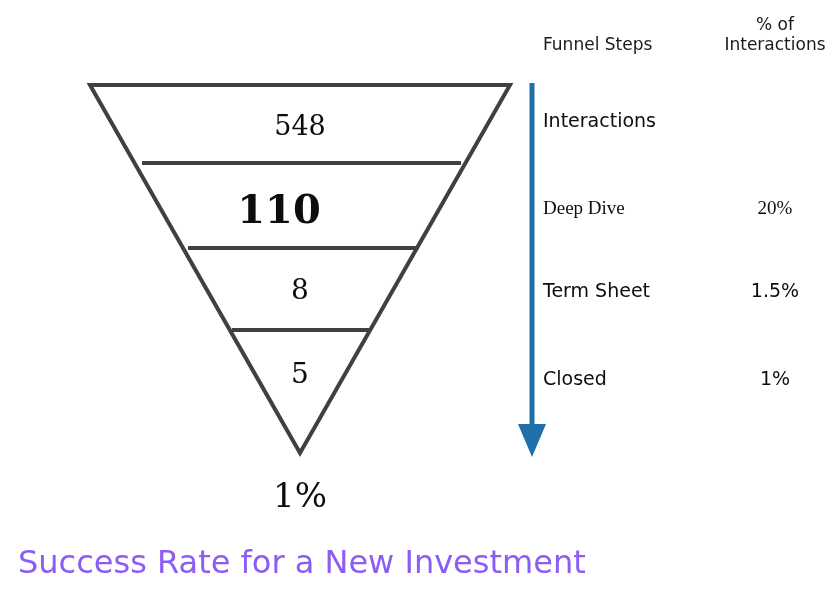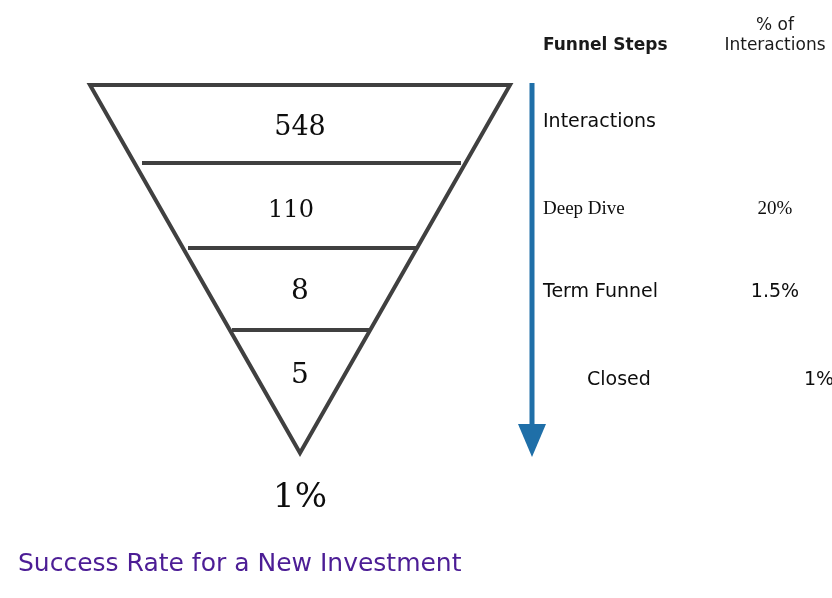--- a/index.html
+++ b/index.html
@@ -32,36 +32,35 @@
 
   
   .band-value {
     font-family: "DejaVu Serif", "Liberation Serif", serif;
     font-size: 30px;
     color: #0d0d0d;
     text-align: center;
     transform: translate(-50%, -50%);
   }
   .band-value.v-548 { left: 300px; top: 125px; font-size: 27px; }
-  .band-value.v-110 { left: 291px; top: 209px; font-size: 24px; }
+  .band-value.v-110 { left: 279px; top: 209px; font-size: 40px; font-weight: bold; }
   .band-value.v-8   { left: 300px; top: 290px; font-size: 28px; }
   .band-value.v-5   { left: 300px; top: 374px; font-size: 28px; }
 
   
   .col-header {
     font-size: 17px;
     color: #1a1a1a;
     text-align: center;
     line-height: 1.2;
   }
   #header-funnel-steps {
     left: 543px;
     top: 34px;
     text-align: center;
-    font-weight: bold;
   }
   #header-pct {
     left: 713px;
     top: 14px;
     width: 124px;
     text-align: center;
     white-space: normal;
   }
 
   
@@ -76,34 +75,34 @@
     color: #0d0d0d;
     width: 124px;
     left: 713px;
     text-align: center;
     transform: translateY(-50%);
   }
 
   .row-interactions { top: 120px; }
   .row-deepdive     { top: 207px; font-family: Liberation Serif, serif; }
   .row-termsheet    { top: 290px; }
-  .row-closed       { top: 378px; margin-left: 44px; }
+  .row-closed       { top: 378px; }
 
   
   #footer-rate {
     font-family: "DejaVu Serif", "Liberation Serif", serif;
     font-size: 34px;
     color: #0d0d0d;
     left: 300px;
     top: 495px;
     transform: translate(-50%, -50%);
   }
   #footer-title {
-    font-size: 25px;
-    color: #4c1d95;
+    font-size: 32px;
+    color: #8b5cf6;
     left: 18px;
     top: 562px;
     transform: translateY(-50%);
   }
 </style>
 </head>
 <body>
 
 <svg id="funnel-canvas" viewBox="0 0 832 598" xmlns="http://www.w3.org/2000/svg">
 
@@ -131,21 +130,21 @@
   <div>% of</div>
   <div>Interactions</div>
 </div>
 
 <div class="overlay-text step-label row-interactions">Interactions</div>
 <div class="overlay-text step-pct row-interactions"></div>
 
 <div class="overlay-text step-label row-deepdive">Deep Dive</div>
 <div class="overlay-text step-pct row-deepdive">20%</div>
 
-<div class="overlay-text step-label row-termsheet">Term Funnel</div>
+<div class="overlay-text step-label row-termsheet">Term Sheet</div>
 <div class="overlay-text step-pct row-termsheet">1.5%</div>
 
 <div class="overlay-text step-label row-closed">Closed</div>
 <div class="overlay-text step-pct row-closed">1%</div>
 
 <div class="overlay-text" id="footer-rate">1%</div>
 
 <div class="overlay-text" id="footer-title">Success Rate for a New Investment</div>
 
 </body></html>

